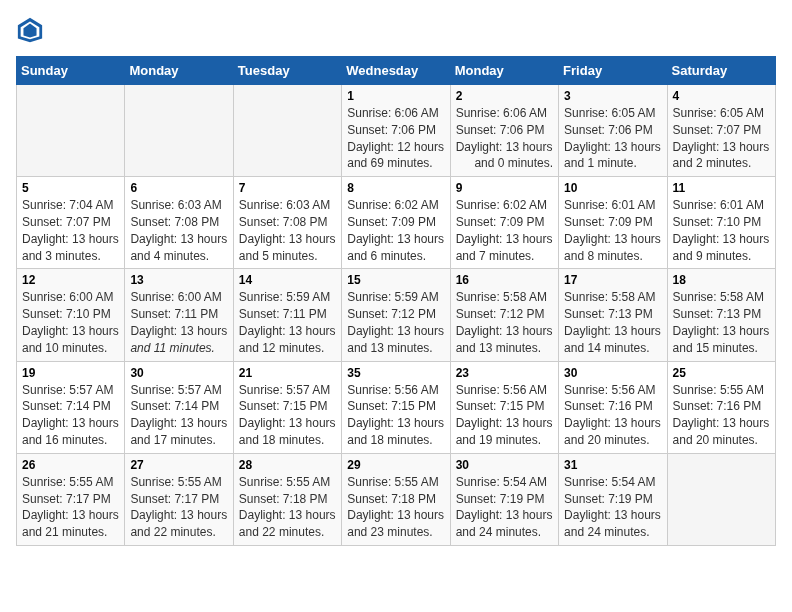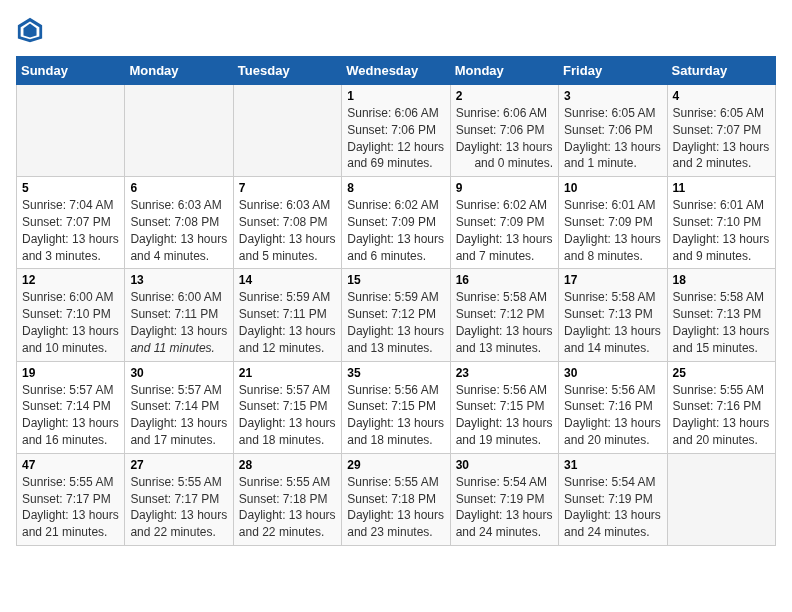--- a/index.html
+++ b/index.html
@@ -356,21 +356,21 @@
           <div class="cell-text">
             <span style="display: block;">Sunrise: 5:55 AM</span>
             <span style="display: block;">Sunset: 7:16 PM</span>
             <span style="display: block;">Daylight: 13 hours</span>
             <span style="display: block;">and 20 minutes.</span>
           </div>
         </td>
       </tr>
       <tr>
         <td>
-          <span class="day-number">47</span>
+          <span class="day-number">26</span>
           <div class="cell-text">
             <span style="display: block;">Sunrise: 5:55 AM</span>
             <span style="display: block;">Sunset: 7:17 PM</span>
             <span style="display: block;">Daylight: 13 hours</span>
             <span style="display: block;">and 21 minutes.</span>
           </div>
         </td>
         <td>
           <span class="day-number">27</span>
           <div class="cell-text">

